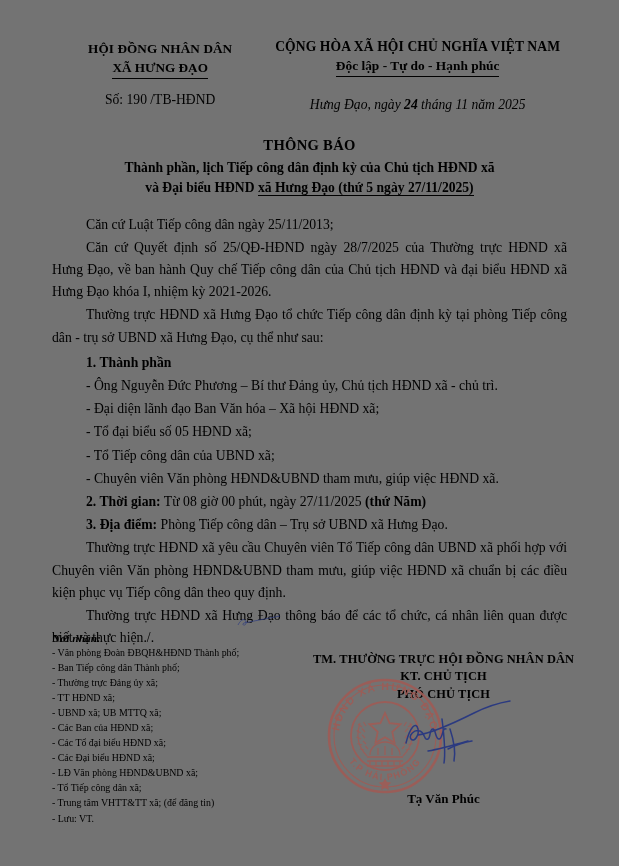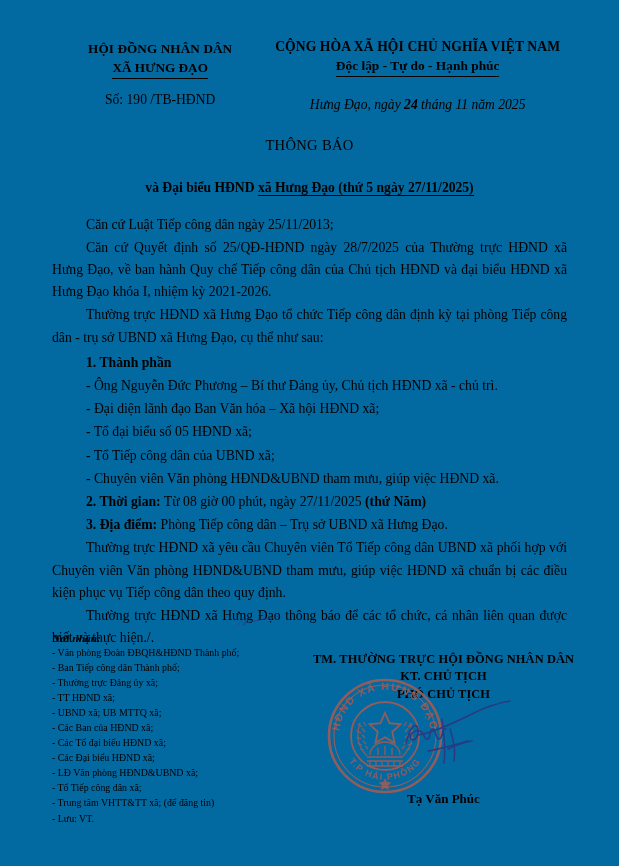--- a/index.html
+++ b/index.html
@@ -10,21 +10,21 @@
   }
   body {
     font-family: "Liberation Serif", "DejaVu Serif", serif;
     color: #000000;
   }
   .page {
     position: relative;
     width: 619px;
     height: 866px;
     margin: 0 auto;
-    background: #0369a1;
+    background: #737373;
     box-sizing: border-box;
     padding: 34px 52px 10px 52px;
     overflow: hidden;
   }
 
   
   .doc-header {
     display: flex;
     align-items: flex-start;
     margin-top: 4px;
@@ -80,21 +80,21 @@
   }
   .date-line .daynum { font-weight: bold; font-style: italic; }
 
   
   .title-block {
     text-align: center;
     margin-top: 22px;
   }
   .title-main {
     font-size: 14.6px;
-    font-weight: normal;
+    font-weight: bold;
     letter-spacing: 0.3px;
     line-height: 1.5;
   }
   .title-sub {
     font-size: 13.6px;
     font-weight: bold;
     line-height: 1.45;
     margin-top: 1px;
     padding: 0 18px;
   }
@@ -209,21 +209,21 @@
     <div class="hdr-right">
       <div class="nation-line1">CỘNG HÒA XÃ HỘI CHỦ NGHĨA VIỆT NAM</div>
       <div class="nation-line2">Độc lập - Tự do - Hạnh phúc</div>
       <div class="date-line"><span>Hưng Đạo, ngày </span><span class="daynum">24</span><span> tháng 11 năm 2025</span></div>
     </div>
   </div>
 
   <div class="title-block">
     <div class="title-main">THÔNG BÁO</div>
     <div class="title-sub">
-      <br>
+      <span>Thành phần, lịch Tiếp công dân định kỳ của Chủ tịch HĐND xã</span><br>
       <span>và Đại biểu HĐND </span><span class="u">xã Hưng Đạo (thứ 5 ngày 27/11/2025)</span>
     </div>
   </div>
 
   <div class="body-text">
     <p>Căn cứ Luật Tiếp công dân ngày 25/11/2013;</p>
     <p>Căn cứ Quyết định số 25/QĐ-HĐND ngày 28/7/2025 của Thường trực HĐND xã Hưng Đạo, về ban hành Quy chế Tiếp công dân của Chủ tịch HĐND và đại biểu HĐND xã Hưng Đạo khóa I, nhiệm kỳ 2021-2026.</p>
     <p>Thường trực HĐND xã Hưng Đạo tổ chức Tiếp công dân định kỳ tại phòng Tiếp công dân - trụ sở UBND xã Hưng Đạo, cụ thể như sau:</p>
 
     <div class="section-head">1. Thành phần</div>

